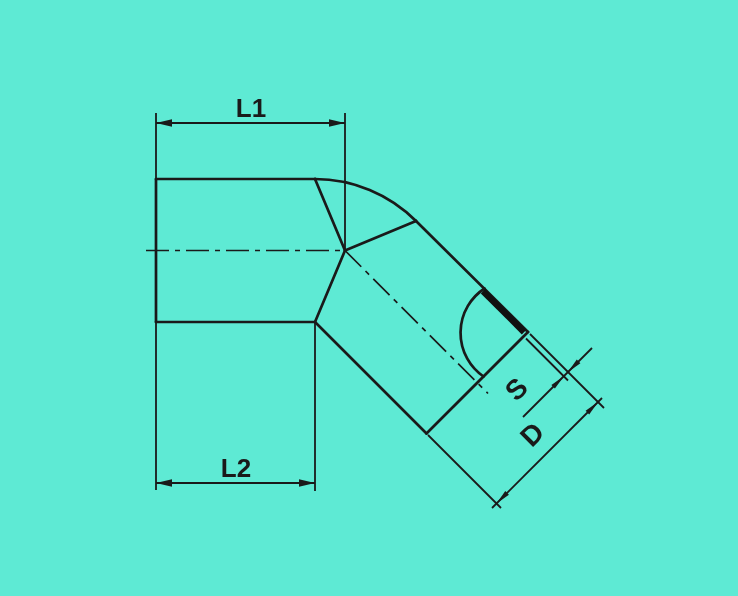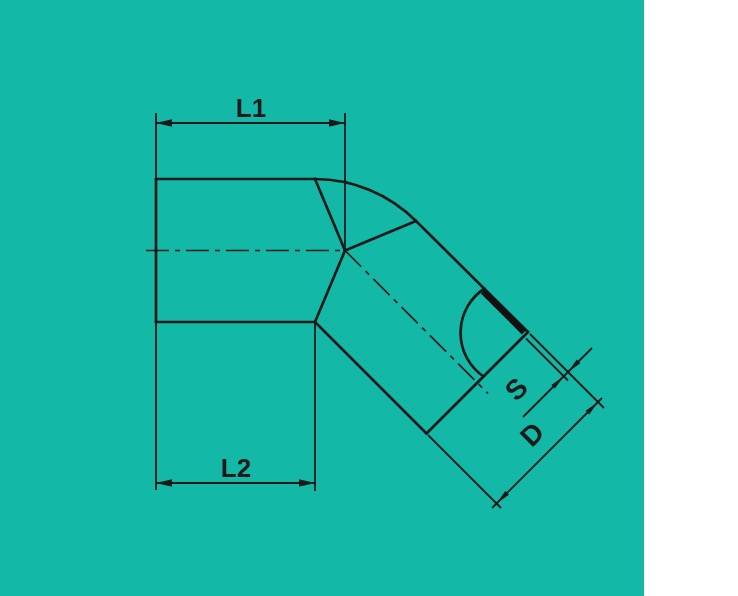--- a/index.html
+++ b/index.html
@@ -2,23 +2,23 @@
 <html><head>
 <meta charset="utf-8">
 <style>
   html, body {
     margin: 0;
     padding: 0;
     background: #ffffff;
   }
   .canvas {
     position: relative;
-    width: 644px;
+    width: 738px;
     height: 596px;
-    background: #14b8a6;
+    background: #5eead4;
     overflow: hidden;
   }
   svg { display: block; }
   .obj {
     stroke: #1a1a1a;
     stroke-width: 2.7;
     fill: none;
     stroke-linecap: round;
     stroke-linejoin: round;
   }

